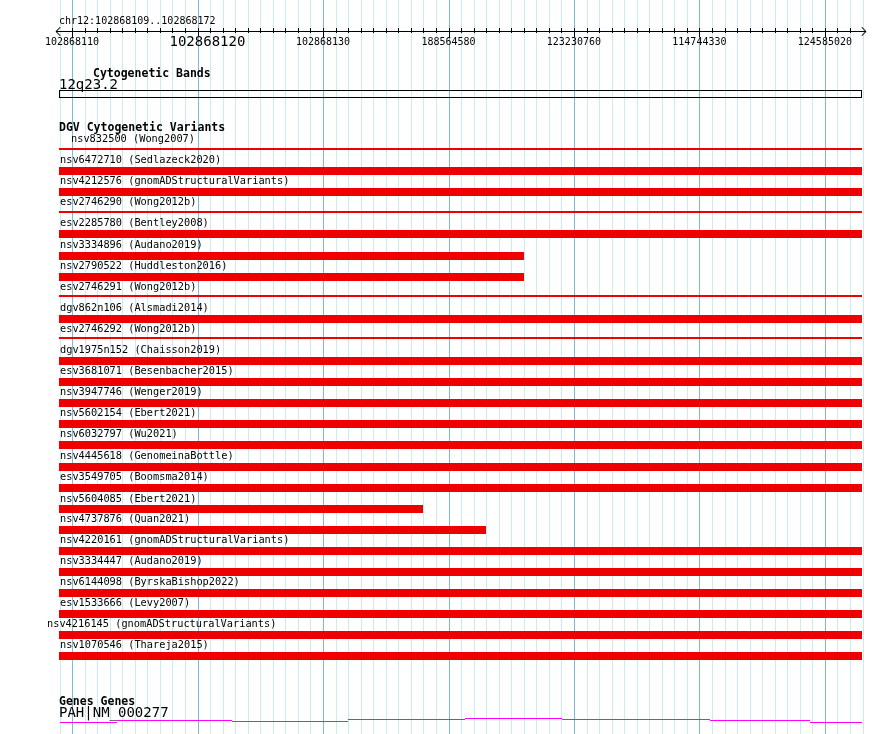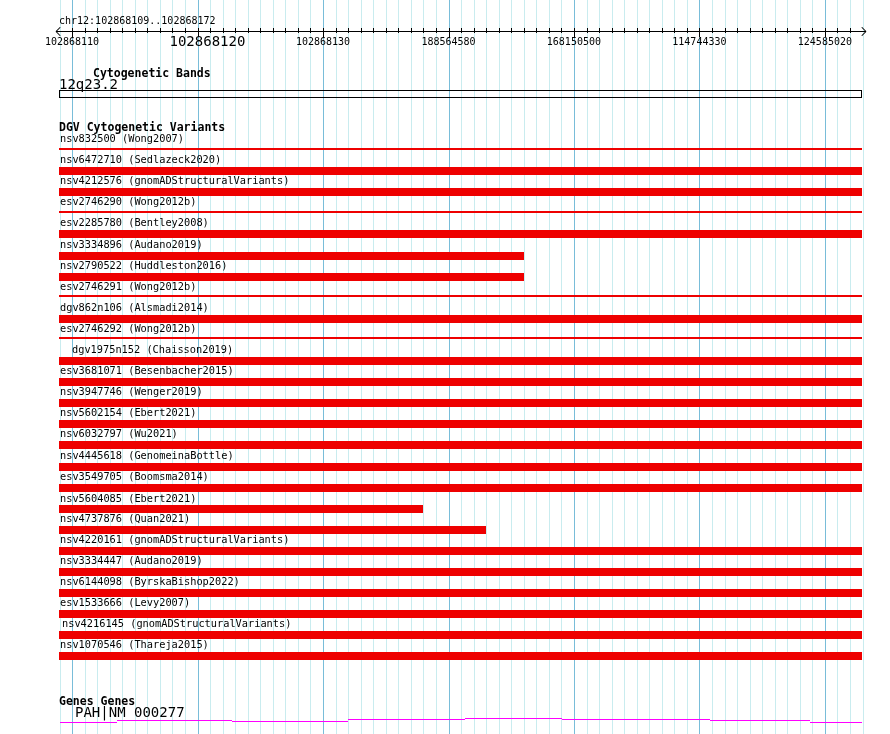--- a/index.html
+++ b/index.html
@@ -153,52 +153,52 @@
       <div style="position: absolute; left: 787.2px; top: 28px; width: 1px; height: 5px; background: rgb(0, 0, 0);"></div>
       <div style="position: absolute; left: 799.8px; top: 28px; width: 1px; height: 5px; background: rgb(0, 0, 0);"></div>
       <div style="position: absolute; left: 812.3px; top: 28px; width: 1px; height: 5px; background: rgb(0, 0, 0);"></div>
       <div style="position: absolute; left: 824.9px; top: 28px; width: 1px; height: 9px; background: rgb(0, 0, 0);"></div>
       <div style="position: absolute; left: 837.4px; top: 28px; width: 1px; height: 5px; background: rgb(0, 0, 0);"></div>
       <div style="position: absolute; left: 850px; top: 28px; width: 1px; height: 5px; background: rgb(0, 0, 0);"></div>
       <div style="position: absolute; left: 44px; top: 36px; width: 56px; text-align: center; font-size: 10px; line-height: 11px; white-space: nowrap;">102868110</div>
       <div style="position: absolute; left: 169.5px; top: 36px; width: 56px; text-align: center; font-size: 14px; line-height: 11px; white-space: nowrap;">102868120</div>
       <div style="position: absolute; left: 295px; top: 36px; width: 56px; text-align: center; font-size: 10px; line-height: 11px; white-space: nowrap;">102868130</div>
       <div style="position: absolute; left: 420.5px; top: 36px; width: 56px; text-align: center; font-size: 10px; line-height: 11px; white-space: nowrap;">188564580</div>
-      <div style="position: absolute; left: 545.9px; top: 36px; width: 56px; text-align: center; font-size: 10px; line-height: 11px; white-space: nowrap;">168150500</div>
+      <div style="position: absolute; left: 545.9px; top: 36px; width: 56px; text-align: center; font-size: 10px; line-height: 11px; white-space: nowrap;">123230760</div>
       <div style="position: absolute; left: 671.4px; top: 36px; width: 56px; text-align: center; font-size: 10px; line-height: 11px; white-space: nowrap;">114744330</div>
       <div style="position: absolute; left: 796.9px; top: 36px; width: 56px; text-align: center; font-size: 10px; line-height: 11px; white-space: nowrap;">124585020</div>
     </div>
 
   <div class="hdr" style="left:59px;top:67px;margin-left:34px;">Cytogenetic Bands</div>
   <div class="txt" style="left:59px;top:79px;">12q23.2</div>
   <div id="cyto-box"></div>
 
   <div class="hdr" style="left:59px;top:121px;">DGV Cytogenetic Variants</div>
   <div id="dgv-rows" class="abs" style="left:0;top:0;">
-      <div style="position: absolute; left: 60px; top: 133px; font-size: 10.3px; line-height: 11px; white-space: nowrap;">nsv832500 (Wong2007)</div>
+      <div style="position: absolute; left: 60px; top: 133px; font-size: 10.3px; line-height: 11px; white-space: nowrap; padding-left: 11px;">nsv832500 (Wong2007)</div>
       <div style="position: absolute; left: 59px; top: 147.5px; width: 803px; height: 2px; background: rgb(238, 0, 0);"></div>
       <div style="position: absolute; left: 60px; top: 154.1px; font-size: 10.3px; line-height: 11px; white-space: nowrap;">nsv6472710 (Sedlazeck2020)</div>
       <div style="position: absolute; left: 59px; top: 167.1px; width: 803px; height: 8px; background: rgb(238, 0, 0);"></div>
       <div style="position: absolute; left: 60px; top: 175.2px; font-size: 10.3px; line-height: 11px; white-space: nowrap;">nsv4212576 (gnomADStructuralVariants)</div>
       <div style="position: absolute; left: 59px; top: 188.2px; width: 803px; height: 8px; background: rgb(238, 0, 0);"></div>
       <div style="position: absolute; left: 60px; top: 196.3px; font-size: 10.3px; line-height: 11px; white-space: nowrap;">esv2746290 (Wong2012b)</div>
       <div style="position: absolute; left: 59px; top: 210.8px; width: 803px; height: 2px; background: rgb(238, 0, 0);"></div>
       <div style="position: absolute; left: 60px; top: 217.4px; font-size: 10.3px; line-height: 11px; white-space: nowrap;">esv2285780 (Bentley2008)</div>
       <div style="position: absolute; left: 59px; top: 230.4px; width: 803px; height: 8px; background: rgb(238, 0, 0);"></div>
       <div style="position: absolute; left: 60px; top: 238.5px; font-size: 10.3px; line-height: 11px; white-space: nowrap;">nsv3334896 (Audano2019)</div>
       <div style="position: absolute; left: 59px; top: 251.5px; width: 464.7px; height: 8px; background: rgb(238, 0, 0);"></div>
       <div style="position: absolute; left: 60px; top: 259.6px; font-size: 10.3px; line-height: 11px; white-space: nowrap;">nsv2790522 (Huddleston2016)</div>
       <div style="position: absolute; left: 59px; top: 272.6px; width: 464.7px; height: 8px; background: rgb(238, 0, 0);"></div>
       <div style="position: absolute; left: 60px; top: 280.7px; font-size: 10.3px; line-height: 11px; white-space: nowrap;">esv2746291 (Wong2012b)</div>
       <div style="position: absolute; left: 59px; top: 295.2px; width: 803px; height: 2px; background: rgb(238, 0, 0);"></div>
       <div style="position: absolute; left: 60px; top: 301.8px; font-size: 10.3px; line-height: 11px; white-space: nowrap;">dgv862n106 (Alsmadi2014)</div>
       <div style="position: absolute; left: 59px; top: 314.8px; width: 803px; height: 8px; background: rgb(238, 0, 0);"></div>
       <div style="position: absolute; left: 60px; top: 322.9px; font-size: 10.3px; line-height: 11px; white-space: nowrap;">esv2746292 (Wong2012b)</div>
       <div style="position: absolute; left: 59px; top: 337.4px; width: 803px; height: 2px; background: rgb(238, 0, 0);"></div>
-      <div style="position: absolute; left: 60px; top: 344px; font-size: 10.3px; line-height: 11px; white-space: nowrap; margin-left: 12px;">dgv1975n152 (Chaisson2019)</div>
+      <div style="position: absolute; left: 60px; top: 344px; font-size: 10.3px; line-height: 11px; white-space: nowrap;">dgv1975n152 (Chaisson2019)</div>
       <div style="position: absolute; left: 59px; top: 357px; width: 803px; height: 8px; background: rgb(238, 0, 0);"></div>
       <div style="position: absolute; left: 60px; top: 365.1px; font-size: 10.3px; line-height: 11px; white-space: nowrap;">esv3681071 (Besenbacher2015)</div>
       <div style="position: absolute; left: 59px; top: 378.1px; width: 803px; height: 8px; background: rgb(238, 0, 0);"></div>
       <div style="position: absolute; left: 60px; top: 386.2px; font-size: 10.3px; line-height: 11px; white-space: nowrap;">nsv3947746 (Wenger2019)</div>
       <div style="position: absolute; left: 59px; top: 399.2px; width: 803px; height: 8px; background: rgb(238, 0, 0);"></div>
       <div style="position: absolute; left: 60px; top: 407.3px; font-size: 10.3px; line-height: 11px; white-space: nowrap;">nsv5602154 (Ebert2021)</div>
       <div style="position: absolute; left: 59px; top: 420.3px; width: 803px; height: 8px; background: rgb(238, 0, 0);"></div>
       <div style="position: absolute; left: 60px; top: 428.4px; font-size: 10.3px; line-height: 11px; white-space: nowrap;">nsv6032797 (Wu2021)</div>
       <div style="position: absolute; left: 59px; top: 441.4px; width: 803px; height: 8px; background: rgb(238, 0, 0);"></div>
       <div style="position: absolute; left: 60px; top: 449.5px; font-size: 10.3px; line-height: 11px; white-space: nowrap;">nsv4445618 (GenomeinaBottle)</div>
@@ -210,28 +210,28 @@
       <div style="position: absolute; left: 60px; top: 512.8px; font-size: 10.3px; line-height: 11px; white-space: nowrap;">nsv4737876 (Quan2021)</div>
       <div style="position: absolute; left: 59px; top: 525.8px; width: 427.1px; height: 8px; background: rgb(238, 0, 0);"></div>
       <div style="position: absolute; left: 60px; top: 533.9px; font-size: 10.3px; line-height: 11px; white-space: nowrap;">nsv4220161 (gnomADStructuralVariants)</div>
       <div style="position: absolute; left: 59px; top: 546.9px; width: 803px; height: 8px; background: rgb(238, 0, 0);"></div>
       <div style="position: absolute; left: 60px; top: 555px; font-size: 10.3px; line-height: 11px; white-space: nowrap;">nsv3334447 (Audano2019)</div>
       <div style="position: absolute; left: 59px; top: 568px; width: 803px; height: 8px; background: rgb(238, 0, 0);"></div>
       <div style="position: absolute; left: 60px; top: 576.1px; font-size: 10.3px; line-height: 11px; white-space: nowrap;">nsv6144098 (ByrskaBishop2022)</div>
       <div style="position: absolute; left: 59px; top: 589.1px; width: 803px; height: 8px; background: rgb(238, 0, 0);"></div>
       <div style="position: absolute; left: 60px; top: 597.2px; font-size: 10.3px; line-height: 11px; white-space: nowrap;">esv1533666 (Levy2007)</div>
       <div style="position: absolute; left: 59px; top: 610.2px; width: 803px; height: 8px; background: rgb(238, 0, 0);"></div>
-      <div style="position: absolute; left: 62px; top: 618.3px; font-size: 10.3px; line-height: 11px; white-space: nowrap;">nsv4216145 (gnomADStructuralVariants)</div>
+      <div style="position: absolute; left: 47px; top: 618.3px; font-size: 10.3px; line-height: 11px; white-space: nowrap;">nsv4216145 (gnomADStructuralVariants)</div>
       <div style="position: absolute; left: 59px; top: 631.3px; width: 803px; height: 8px; background: rgb(238, 0, 0);"></div>
       <div style="position: absolute; left: 60px; top: 639.4px; font-size: 10.3px; line-height: 11px; white-space: nowrap;">nsv1070546 (Thareja2015)</div>
       <div style="position: absolute; left: 59px; top: 652.4px; width: 803px; height: 8px; background: rgb(238, 0, 0);"></div>
     </div>
 
   <div class="hdr" style="left:59px;top:695px;">Genes Genes</div>
-  <div class="txt" style="left:75px;top:707px;">PAH|NM_000277</div>
+  <div class="txt" style="left:59px;top:707px;">PAH|NM_000277</div>
   <div id="gene-line" class="abs" style="left:0;top:0;">
       <div style="position: absolute; left: 60px; top: 722px; width: 57px; height: 1px; background: rgb(255, 0, 255);"></div>
       <div style="position: absolute; left: 117px; top: 720px; width: 115px; height: 1px; background: rgb(255, 0, 255);"></div>
       <div style="position: absolute; left: 232px; top: 721px; width: 116px; height: 1px; background: rgb(255, 0, 255);"></div>
       <div style="position: absolute; left: 348px; top: 719px; width: 117px; height: 1px; background: rgb(255, 0, 255);"></div>
       <div style="position: absolute; left: 465px; top: 718px; width: 97px; height: 1px; background: rgb(255, 0, 255);"></div>
       <div style="position: absolute; left: 562px; top: 719px; width: 148px; height: 1px; background: rgb(255, 0, 255);"></div>
       <div style="position: absolute; left: 710px; top: 720px; width: 100px; height: 1px; background: rgb(255, 0, 255);"></div>
       <div style="position: absolute; left: 810px; top: 722px; width: 52px; height: 1px; background: rgb(255, 0, 255);"></div>
     </div>

